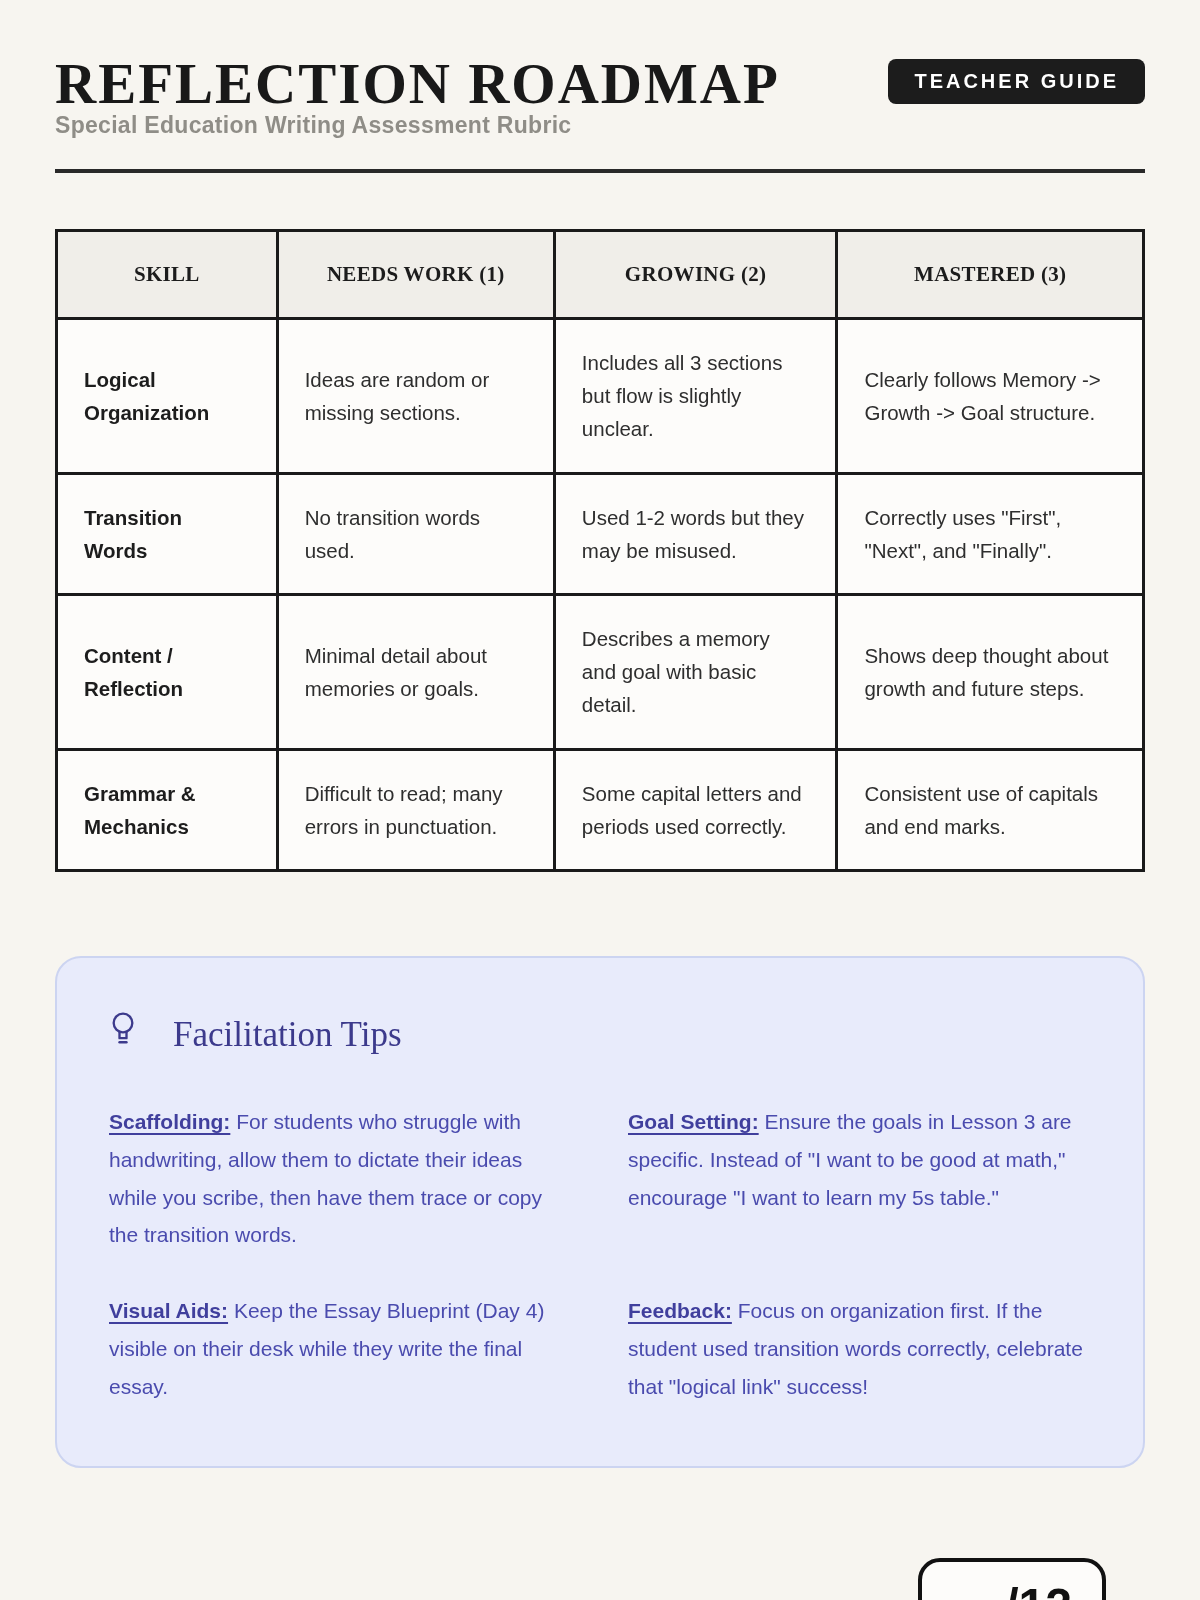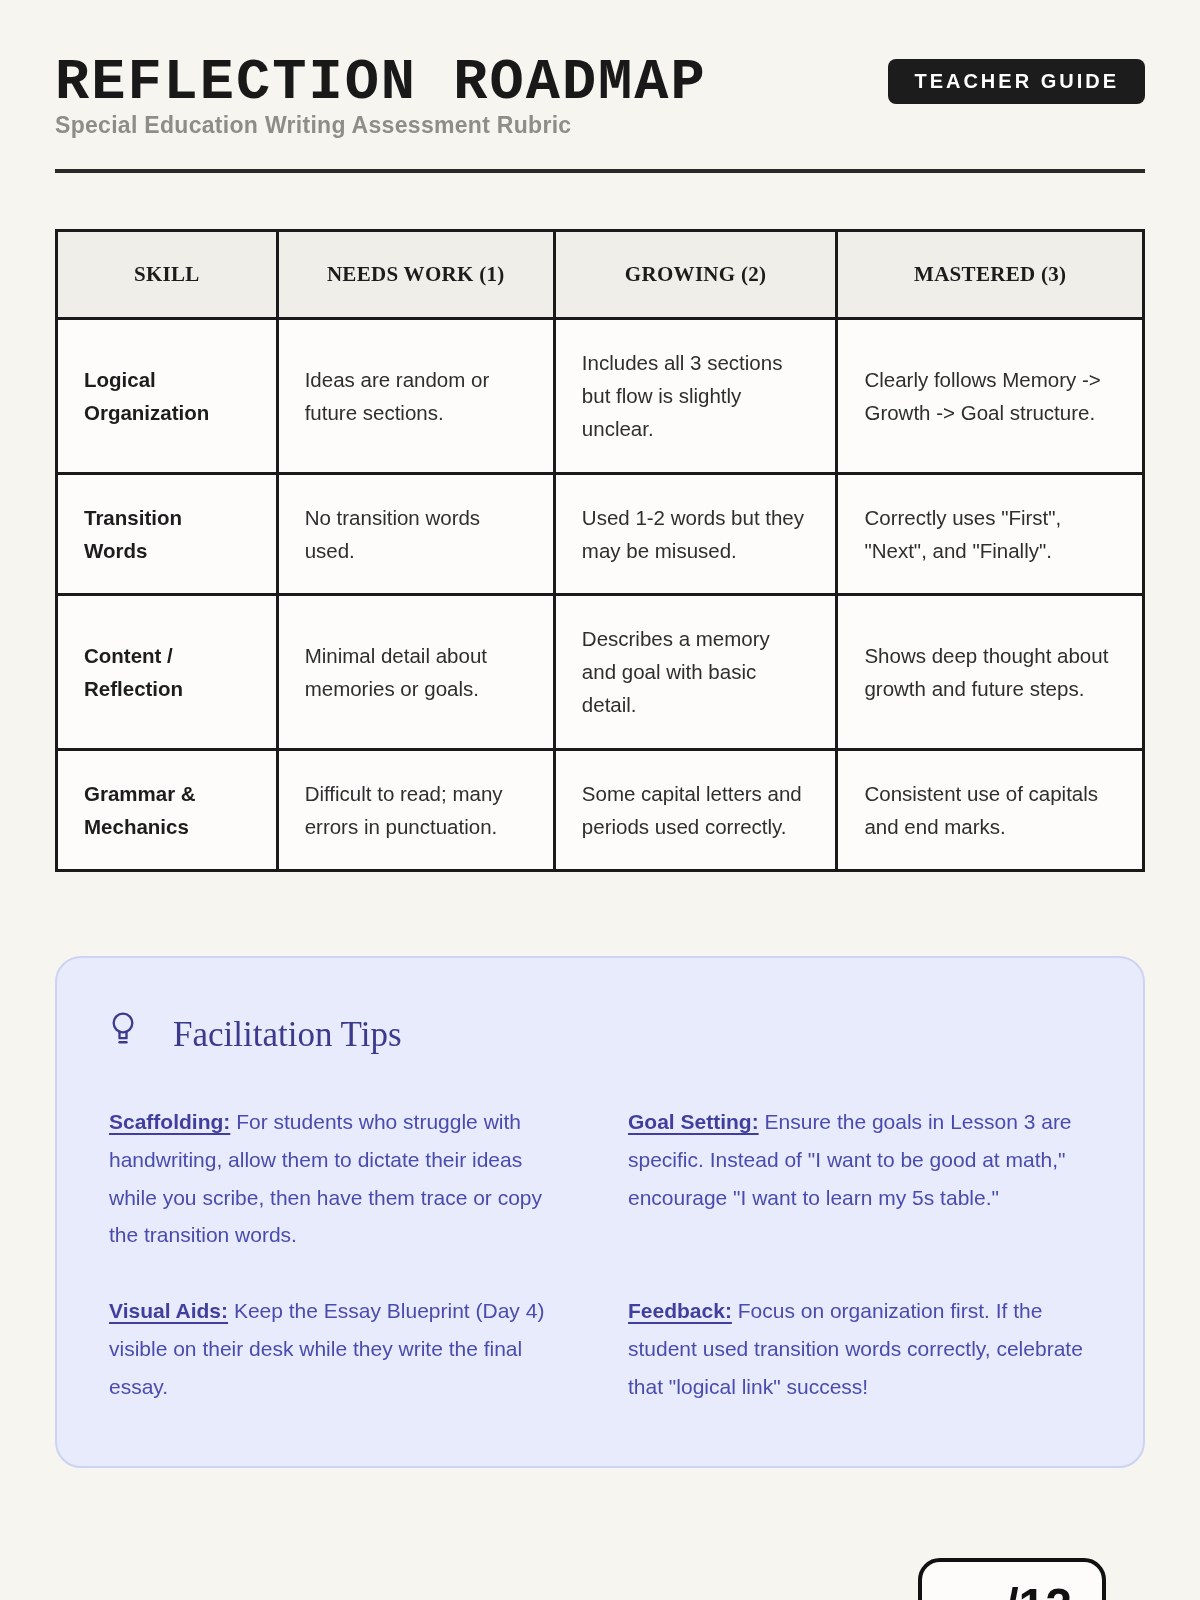--- a/index.html
+++ b/index.html
@@ -9,21 +9,21 @@
     font-family: "Liberation Sans", sans-serif;
     color: #2b2b2b;
     position: relative;
     overflow: hidden;
   }
   .page { padding: 55px 55px 0 55px; }
 
   
   .header-row { display: flex; justify-content: space-between; align-items: flex-start; }
   .title {
-    font-family: Liberation Mono, monospace;
+    font-family: Liberation Serif, serif;
     font-size: 57px;
     font-weight: 700;
     letter-spacing: 2px;
     color: #191919;
     line-height: 1;
   }
   .badge {
     background: #1c1c1c;
     color: #ffffff;
     font-size: 20px;
@@ -153,21 +153,21 @@
       <tr>
         <th>SKILL</th>
         <th>NEEDS WORK (1)</th>
         <th>GROWING (2)</th>
         <th>MASTERED (3)</th>
       </tr>
     </thead>
     <tbody>
       <tr>
         <td class="skill-cell">Logical Organization</td>
-        <td>Ideas are random or future sections.</td>
+        <td>Ideas are random or missing sections.</td>
         <td>Includes all 3 sections but flow is slightly unclear.</td>
         <td>Clearly follows Memory -&gt; Growth -&gt; Goal structure.</td>
       </tr>
       <tr>
         <td class="skill-cell">Transition Words</td>
         <td>No transition words used.</td>
         <td>Used 1-2 words but they may be misused.</td>
         <td>Correctly uses "First", "Next", and "Finally".</td>
       </tr>
       <tr>

